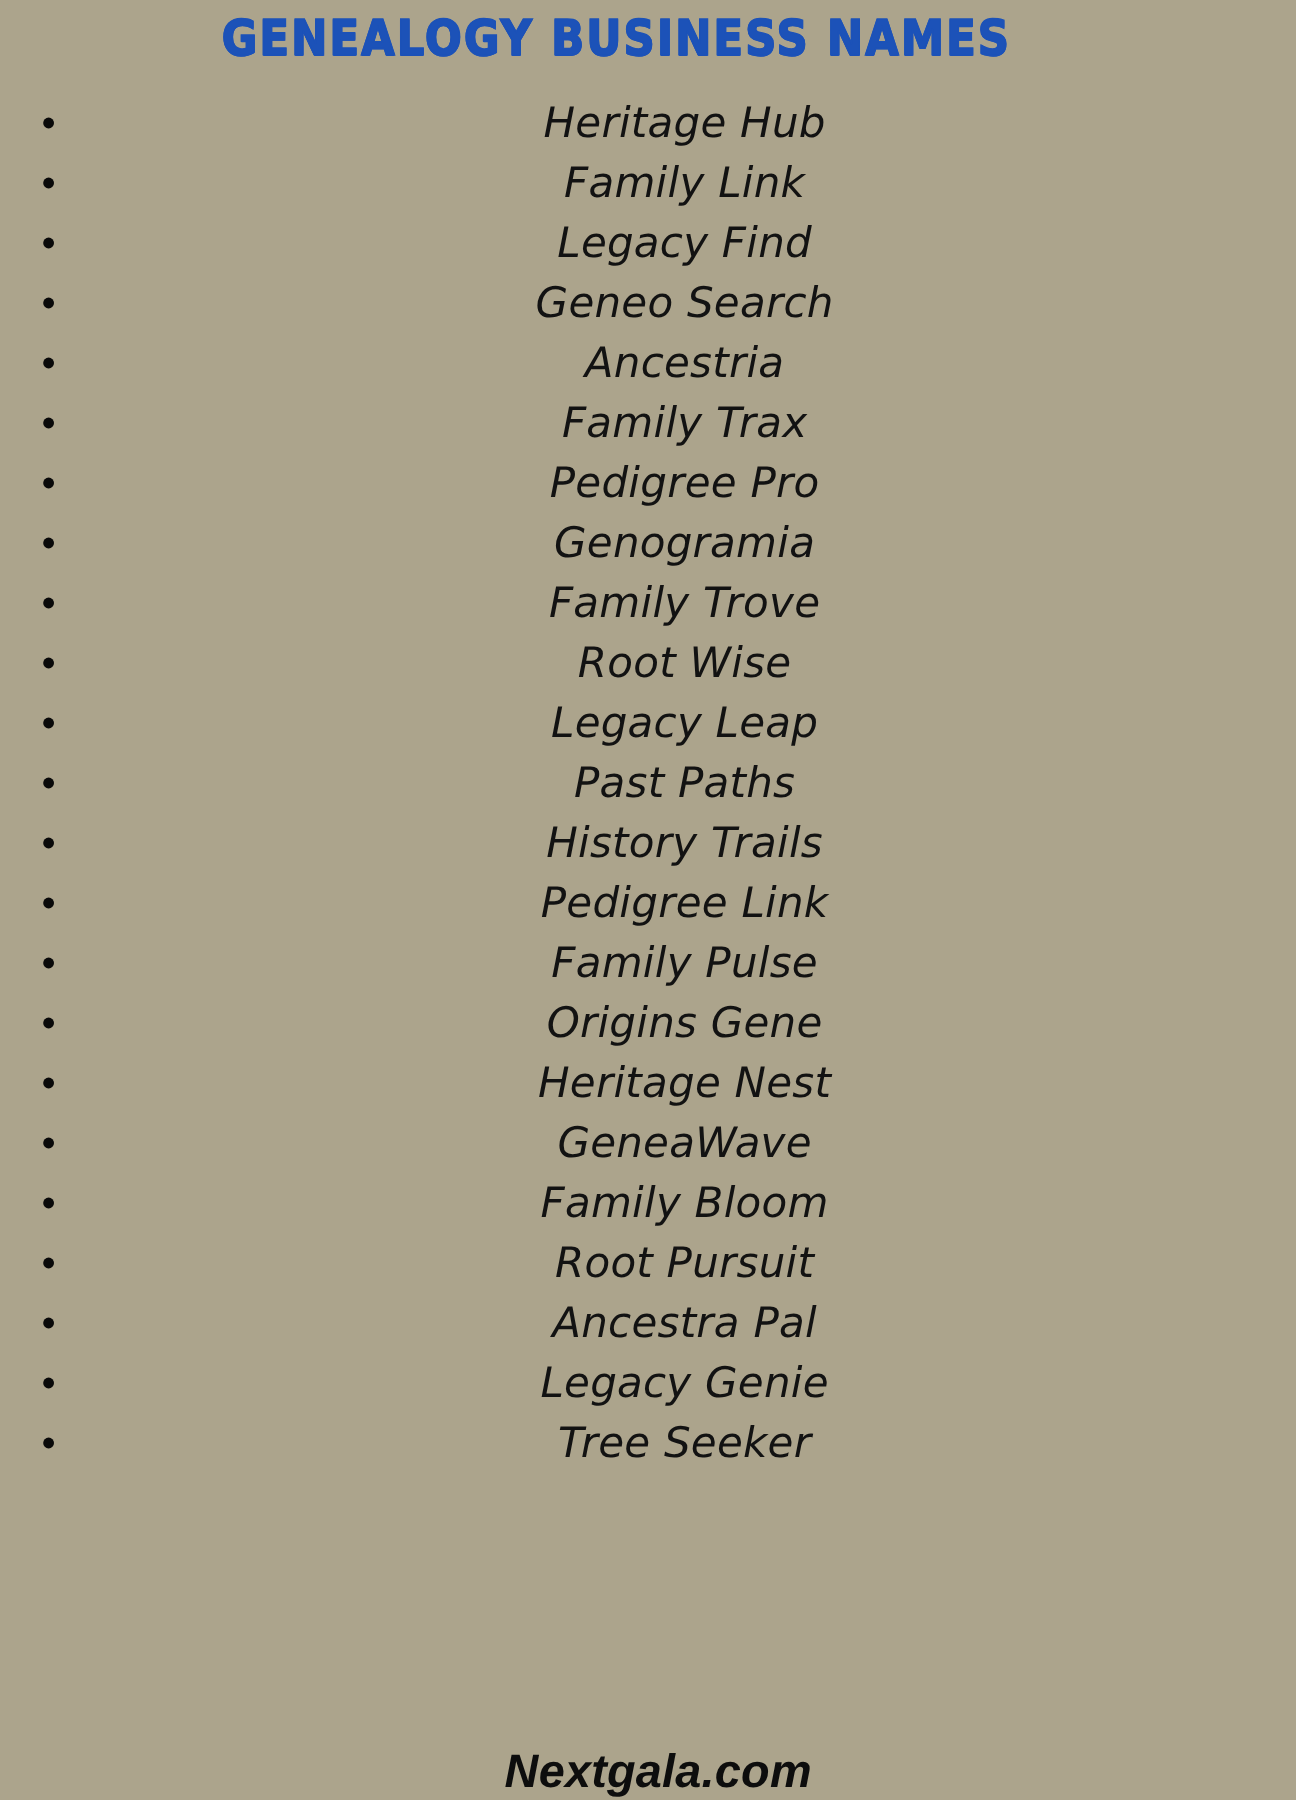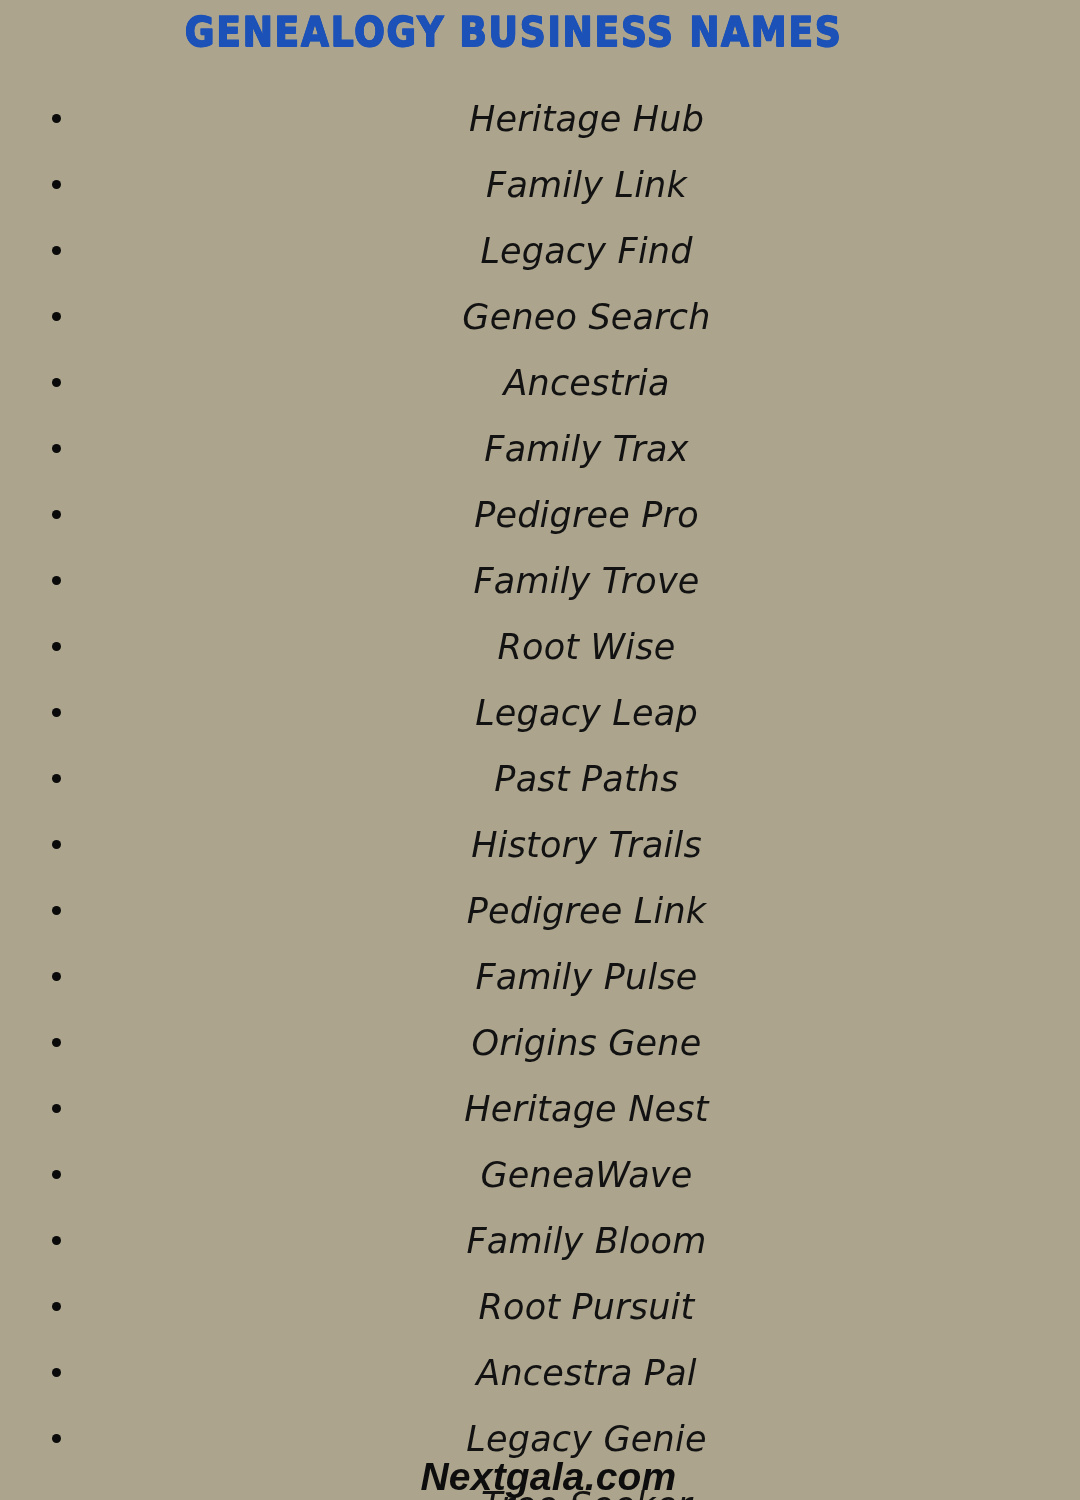--- a/index.html
+++ b/index.html
@@ -57,21 +57,21 @@
     left: 0;
     width: 1080px;
     list-style: none;
     margin: 0;
     padding: 0;
   }
   .list-item {
     position: relative;
     height: 50px;
     line-height: 50px;
-    margin: 16px;
+    margin: 0;
     padding: 0;
   }
   .bullet {
     position: absolute;
     left: 35.5px;
     top: 19.5px;
     width: 9px;
     height: 9px;
     border-radius: 50%;
     background: #0A0A0A;
@@ -142,20 +142,24 @@
       <li class="list-item">
         <span class="bullet"></span>
         <span class="item-text">Family Trax</span>
       </li>
       <li class="list-item">
         <span class="bullet"></span>
         <span class="item-text">Pedigree Pro</span>
       </li>
       <li class="list-item">
         <span class="bullet"></span>
+        <span class="item-text">Genogramia</span>
+      </li>
+      <li class="list-item">
+        <span class="bullet"></span>
         <span class="item-text">Family Trove</span>
       </li>
       <li class="list-item">
         <span class="bullet"></span>
         <span class="item-text">Root Wise</span>
       </li>
       <li class="list-item">
         <span class="bullet"></span>
         <span class="item-text">Legacy Leap</span>
       </li>

